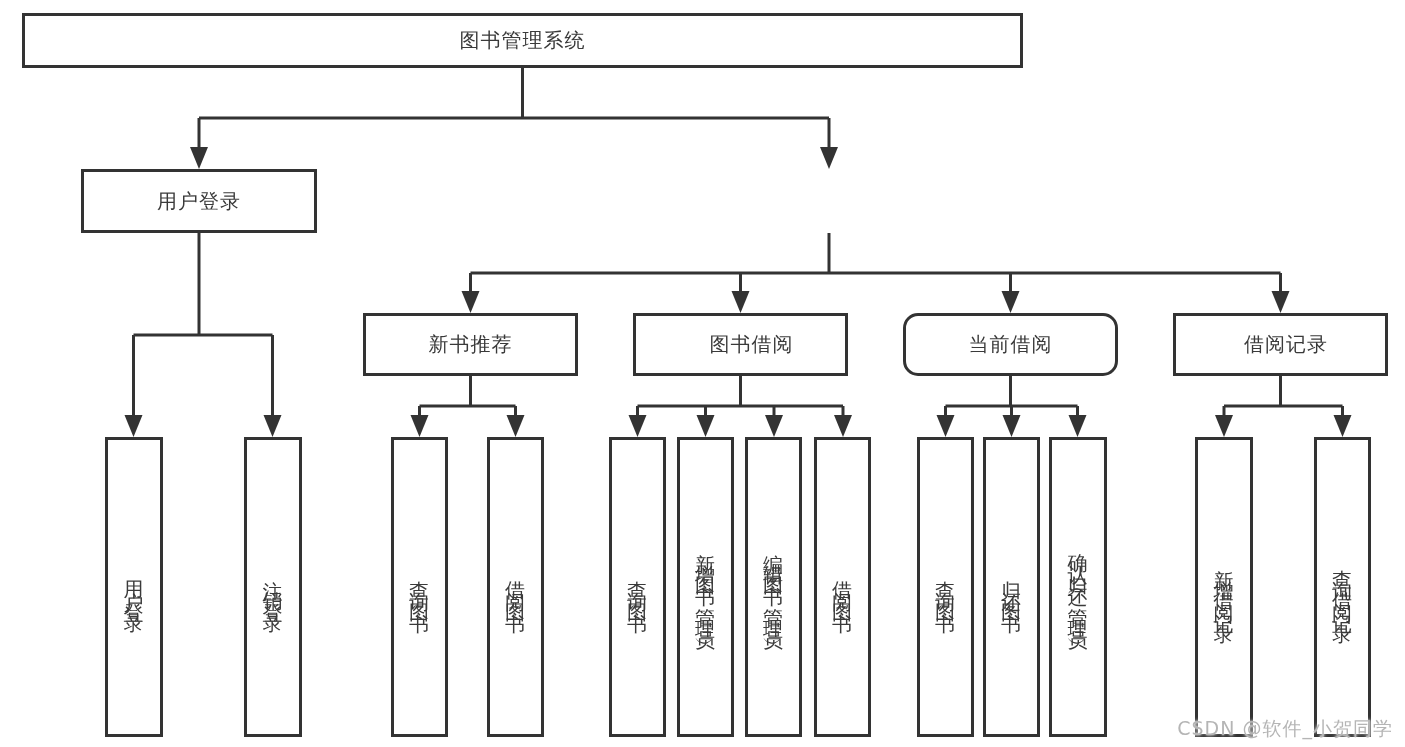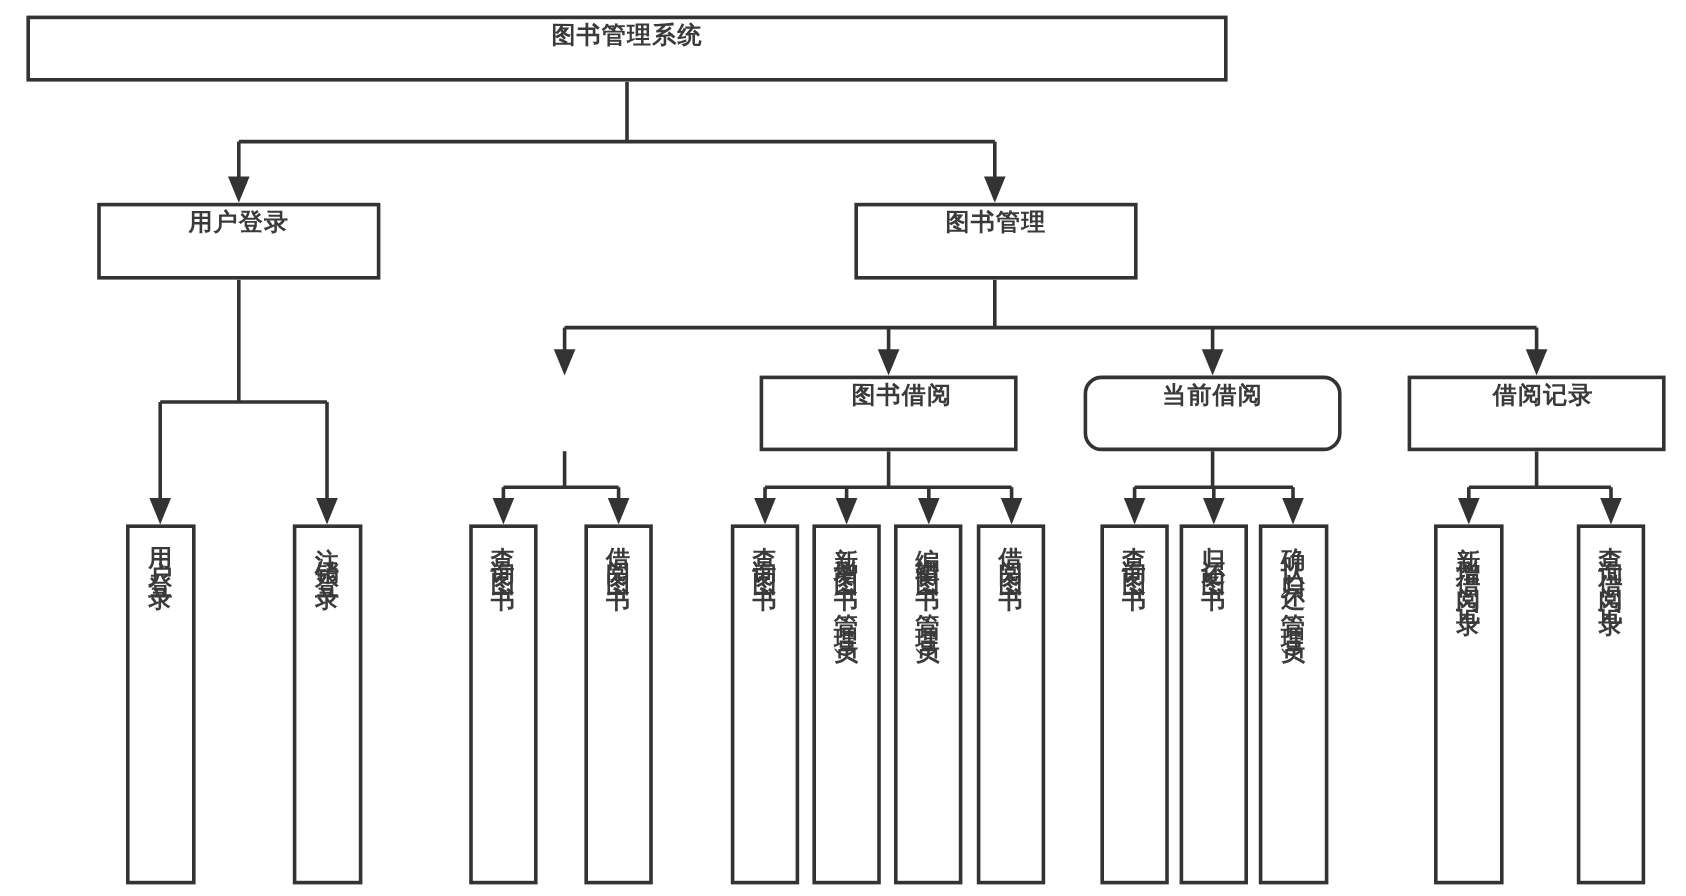--- a/index.html
+++ b/index.html
@@ -10,26 +10,26 @@
     font-family:"DejaVu Sans","Liberation Sans",sans-serif;
     overflow:hidden;
   }
   #wires{position:absolute;left:0;top:0;width:1405px;height:747px;}
   .node{
     position:absolute;
     box-sizing:border-box;
     border:3px solid #333333;
     background:#ffffff;
     display:flex;
+    align-items:center;
     justify-content:center;
     color:#3a3a3a;
     font-size:20px;
     letter-spacing:1px;
     white-space:nowrap;
-    font-weight:bold;
   }
   .leaf{
     border-width:3px;
   }
   .leaf .vtext{
     writing-mode:vertical-rl;
     text-orientation:mixed;
     letter-spacing:11px;
     font-size:20px;
     line-height:1;
@@ -120,24 +120,24 @@
     </g>
   </svg>
 
   <div class="node" style="left:22px;top:13px;width:1001px;height:55px;">
     <span>图书管理系统</span>
   </div>
 
   <div class="node" style="left:81px;top:169px;width:236px;height:64px;">
     <span>用户登录</span>
   </div>
-  <div class="node" style="left:712px;top:169px;width:236px;height:64px;">
-    <span>图书管理</span>
+
+  <div class="node" style="left:363px;top:313px;width:215px;height:63px;">
+    <span>新书推荐</span>
   </div>
-
   <div class="node" style="left:633px;top:313px;width:215px;height:63px;padding-left:22px;">
     <span>图书借阅</span>
   </div>
   <div class="node" style="left:903px;top:313px;width:215px;height:63px;border-radius:15px;">
     <span>当前借阅</span>
   </div>
   <div class="node" style="left:1173px;top:313px;width:215px;height:63px;padding-left:11px;">
     <span>借阅记录</span>
   </div>
 
@@ -178,14 +178,15 @@
     <span class="vtext">确认归还（管理员）</span>
   </div>
 
   <div class="node leaf" style="left:1195px;top:437px;width:58px;height:300px;">
     <span class="vtext">新增借阅记录</span>
   </div>
   <div class="node leaf" style="left:1314px;top:437px;width:57px;height:300px;">
     <span class="vtext">查询借阅记录</span>
   </div>
 
+  <div class="watermark">CSDN @软件_小贺同学</div>
 
 </div>
 
 </body></html>

